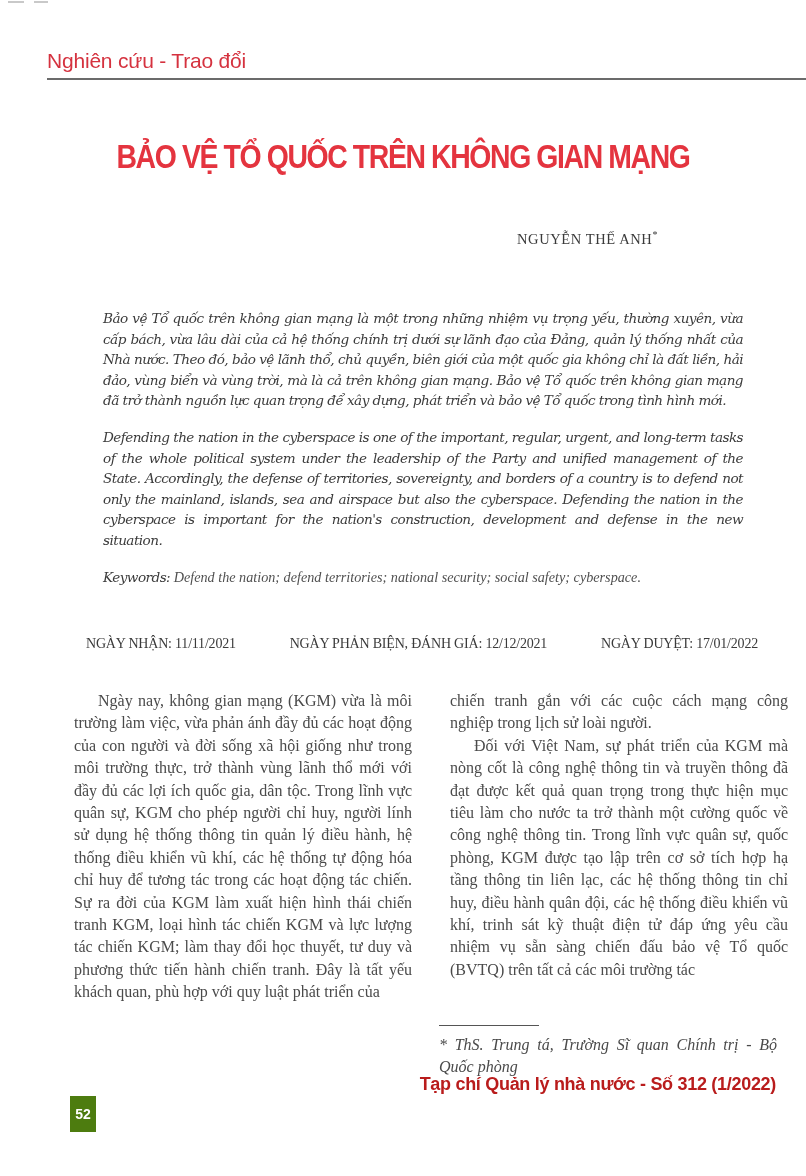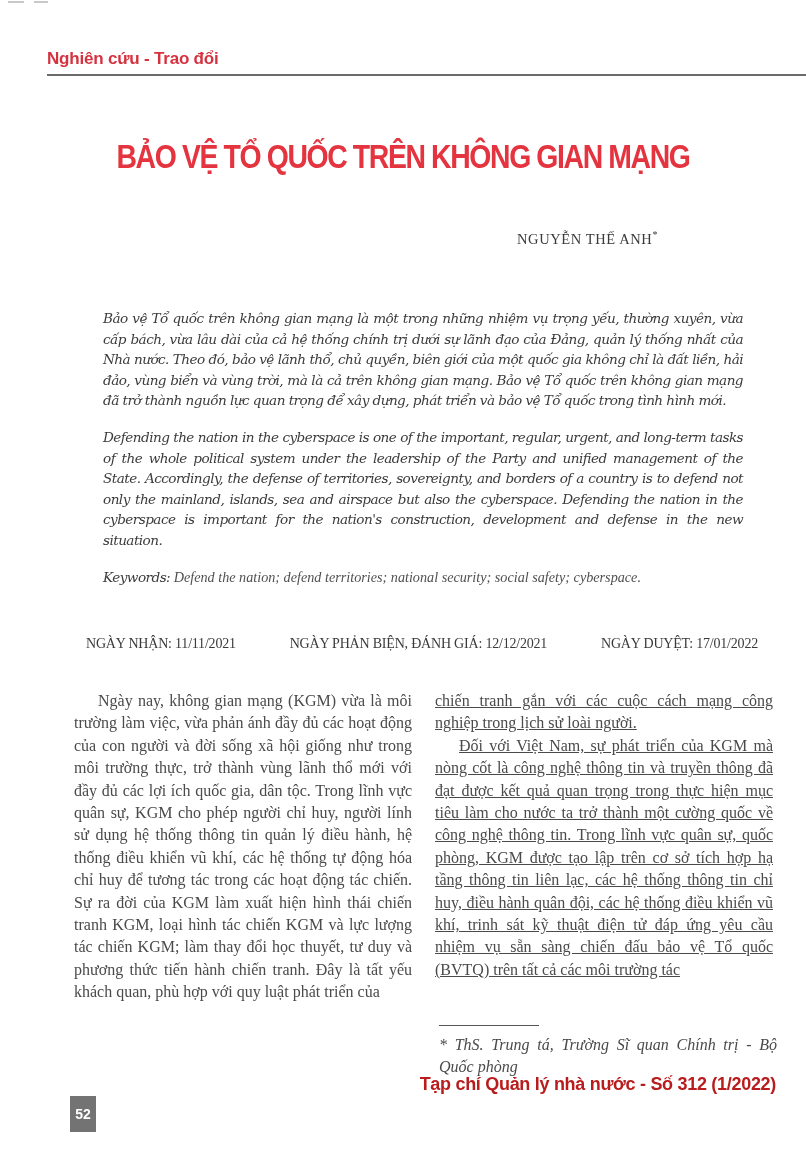--- a/index.html
+++ b/index.html
@@ -3,46 +3,46 @@
   <meta charset="utf-8">
   <style>
     * { margin: 0; padding: 0; box-sizing: border-box; }
     html, body { width: 806px; height: 1176px; background: #ffffff; overflow: hidden; }
     body { position: relative; font-family: "DejaVu Serif", serif; color: #3a3a3a; }
 
     .top-marks { position: absolute; top: 0; left: 8px; height: 3px; }
     .top-marks span { position: absolute; top: 1px; height: 2px; background: #c9c9c9; }
 
     .section-header { position: absolute; left: 47px; top: 49px; width: 759px; }
-    .section-label { font-family: "Liberation Sans", sans-serif; font-weight: bold; color: #d5323f; font-size: 17px; letter-spacing: -0.2px; padding-left: 0; }
+    .section-label { font-family: "Liberation Sans", sans-serif; font-weight: normal; color: #d5323f; font-size: 21px; letter-spacing: -0.2px; padding-left: 0; }
     .section-rule { margin-top: 5px; height: 2px; background: #6b6b6b; width: 100%; }
 
     .title { position: absolute; left: 0; width: 806px; top: 138px; text-align: center; font-family: "Liberation Sans", sans-serif; font-weight: bold; color: #e4343f; font-size: 33px; letter-spacing: -1.6px; transform: scaleX(0.86); transform-origin: center; }
 
     .author { position: absolute; top: 229px; left: 517px; font-family: "Liberation Serif", serif; font-weight: normal; font-size: 14.5px; color: #3a3a3a; letter-spacing: 0.6px; }
     .author sup { font-size: 10px; }
 
     .abstract { position: absolute; left: 87px; width: 672px; top: 292px; font-family: "DejaVu Serif", serif; font-style: italic; font-size: 13.6px; line-height: 20.6px; color: #3b3b3b; text-align: justify; letter-spacing: -0.55px; }
     .abstract p { margin: 16px; }
     .kw-label { font-style: italic; }
     .kw-text { font-family: "Liberation Serif", serif; font-style: italic; letter-spacing: 0; font-size: 14.2px; color: #505050; }
 
     .dates { position: absolute; top: 636px; left: 86px; width: 672px; font-family: "Liberation Serif", serif; font-size: 14px; color: #3a3a3a; display: flex; justify-content: space-between; letter-spacing: -0.2px; gap: 24px; }
 
     .col { position: absolute; top: 690px; width: 338px; font-family: "Liberation Serif", serif; font-size: 16px; line-height: 22.4px; color: #4a4a4a; text-align: justify; }
     .col-left { left: 74px; }
-    .col-right { left: 435px; text-decoration: underline; }
+    .col-right { left: 450px; }
     .col p { margin: 0; }
     .indent { text-indent: 24px; }
     .h1 { color: #cc3a47; font-family: "DejaVu Serif", serif; font-size: 15.2px; text-indent: 18px; letter-spacing: -0.4px; }
 
     .footnote-rule { position: absolute; left: 439px; top: 1025px; width: 100px; height: 1px; background: #555; }
     .footnote { position: absolute; left: 439px; top: 1034px; width: 338px; font-family: "Liberation Serif", serif; font-style: italic; font-size: 16px; line-height: 22px; color: #4a4a4a; text-align: justify; }
 
-    .page-num { position: absolute; left: 70px; top: 1096px; width: 26px; height: 36px; background: #737373; color: #ffffff; font-family: "Liberation Sans", sans-serif; font-weight: bold; font-size: 14px; display: flex; align-items: center; justify-content: center; }
+    .page-num { position: absolute; left: 70px; top: 1096px; width: 26px; height: 36px; background: #4d7c0f; color: #ffffff; font-family: "Liberation Sans", sans-serif; font-weight: bold; font-size: 14px; display: flex; align-items: center; justify-content: center; }
     .journal { position: absolute; right: 30px; top: 1074px; font-family: "Liberation Sans", sans-serif; font-weight: bold; color: #b91c1c; font-size: 18px; letter-spacing: -0.3px; }
   </style>
 </head>
 <body>
 
 <div class="top-marks">
   <span style="left:0;width:16px"></span>
   <span style="left:26px;width:14px"></span>
 </div>
 

